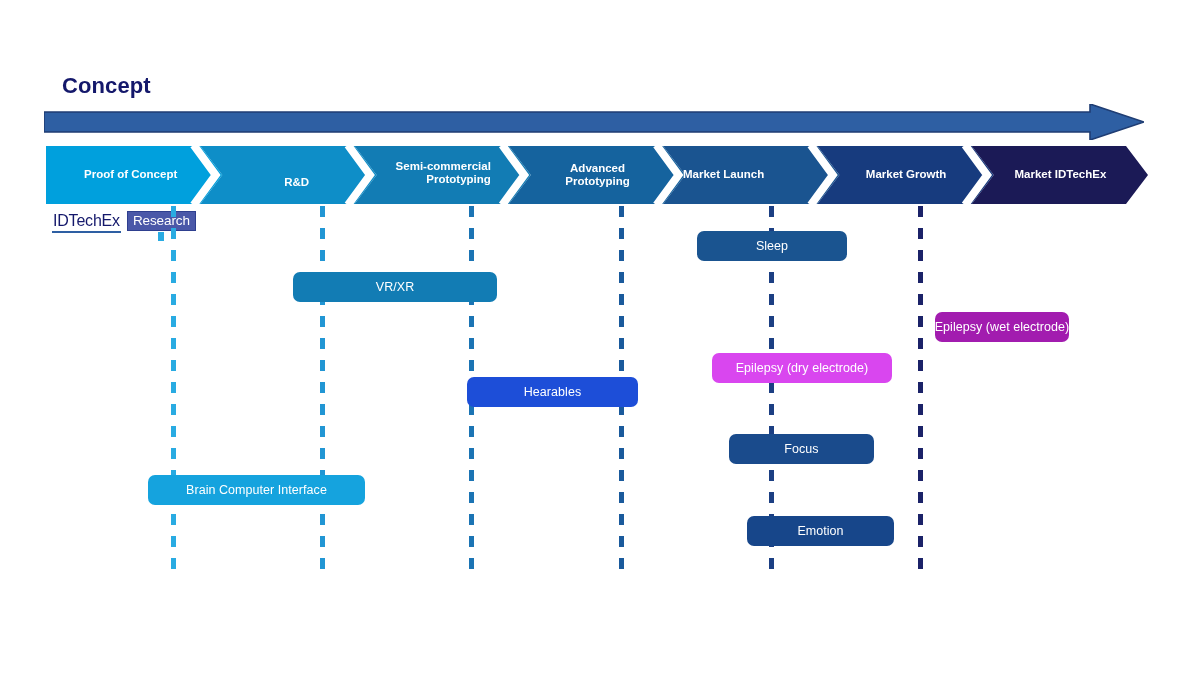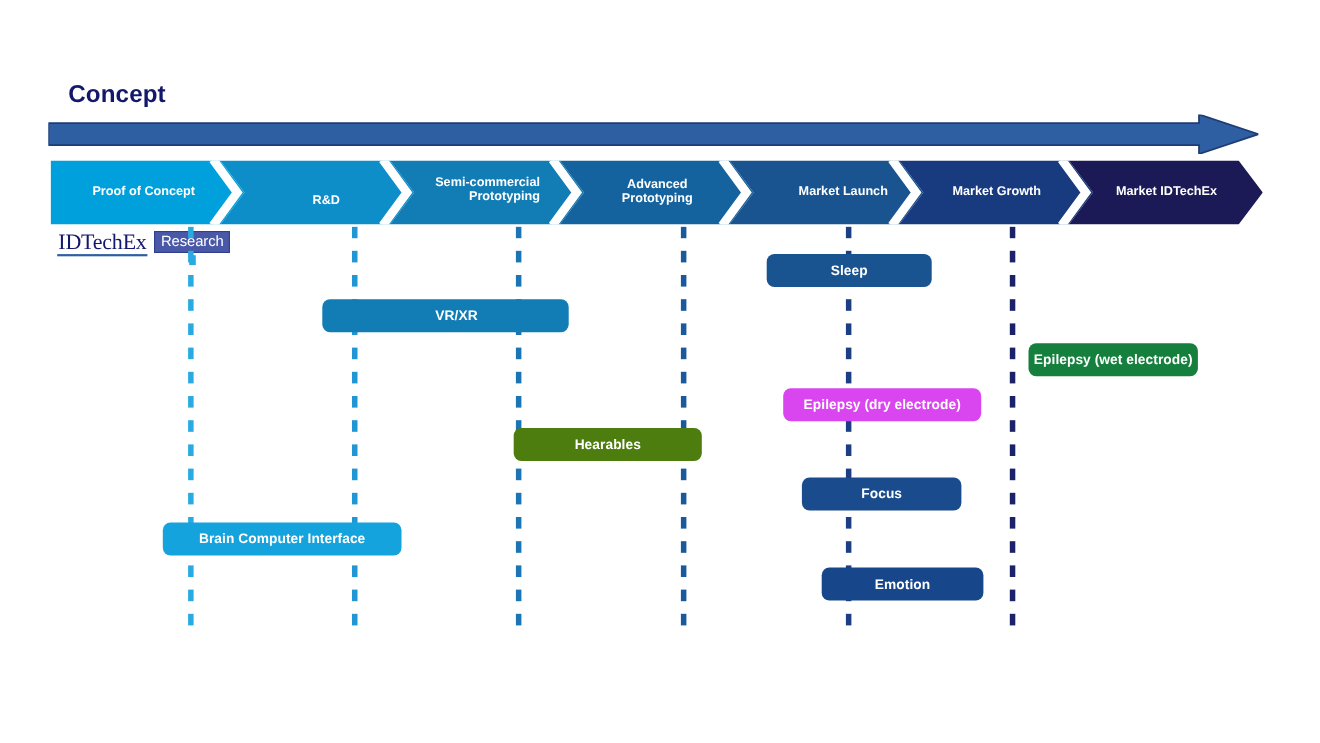--- a/index.html
+++ b/index.html
@@ -67,22 +67,22 @@
   
   #logo {
     position: absolute;
     left: 52px;
     top: 211px;
     height: 24px;
     display: flex;
     align-items: flex-start;
   }
   #logo-word {
-    font-family: Liberation Serif, serif;
-    font-size: 20px;
+    font-family: Liberation Sans, sans-serif;
+    font-size: 16px;
     font-weight: 400;
     color: #14186b;
     border-bottom: 2.5px solid #2e5fa3;
     padding: 0 1px 1px 1px;
     line-height: 19px;
     letter-spacing: -0.2px;
   }
   #logo-badge-wrap {
     position: relative;
     margin-left: 6px;
@@ -119,21 +119,21 @@
     background-size: 5px 22px;
     background-repeat: repeat-y;
   }
 
   
   .tech-bar {
     position: absolute;
     border-radius: 7px;
     color: #ffffff;
     font-size: 12.5px;
-    font-weight: 700;
+    font-weight: 400;
     display: flex;
     align-items: center;
     justify-content: center;
     height: 30px;
     letter-spacing: 0.05px;
     white-space: nowrap;
   }
 </style>
 </head>
 <body>
@@ -164,21 +164,21 @@
           <polyline points="919.047619047619,-1 941.047619047619,29 919.047619047619,59" fill="none" stroke="#ffffff" stroke-width="8"></polyline>
         </g>
     </svg>
     <div id="chevron-labels">
         <div class="chevron-label" style="left: 4px; width: 161.286px; top: 0px; height: 58px; display: flex; align-items: center; justify-content: center;">Proof of Concept</div>
         <div class="chevron-label" style="left: 174px; width: 153.186px; top: 0px; height: 74px; display: flex; align-items: center; justify-content: center;">R&amp;D</div>
         <div class="chevron-label" style="left: 320.671px; width: 153.186px; top: 0px; height: 54px; display: flex; align-items: center; justify-content: center; text-align: right;">Semi-commercial
 Prototyping</div>
         <div class="chevron-label" style="left: 474.957px; width: 153.186px; top: 0px; height: 58px; display: flex; align-items: center; justify-content: center;">Advanced
 Prototyping</div>
-        <div class="chevron-label" style="left: 644px; width: 153.186px; top: 0px; height: 58px; display: flex; align-items: center; justify-content: center;">Market Launch</div>
+        <div class="chevron-label" style="left: 601px; width: 153.186px; top: 0px; height: 58px; display: flex; align-items: center; justify-content: center;">Market Launch</div>
         <div class="chevron-label" style="left: 783.529px; width: 153.186px; top: 0px; height: 58px; display: flex; align-items: center; justify-content: center;">Market Growth</div>
         <div class="chevron-label" style="left: 937.814px; width: 153.186px; top: 0px; height: 58px; display: flex; align-items: center; justify-content: center;">Market IDTechEx</div>
       </div>
   </div>
 
   <div id="logo">
     <span id="logo-word" style="border-bottom-color: rgb(46, 95, 163); color: rgb(20, 24, 107);">IDTechEx</span>
     <span id="logo-badge-wrap">
       <span id="logo-badge" style="background: rgb(74, 88, 168);">Research</span>
       <span id="logo-badge-tick" style="background: rgb(41, 171, 226);"></span>
@@ -189,22 +189,22 @@
       <div class="guide" style="left: 171px; color: rgb(41, 171, 226);"></div>
       <div class="guide" style="left: 320px; color: rgb(33, 150, 212);"></div>
       <div class="guide" style="left: 469px; color: rgb(27, 116, 180);"></div>
       <div class="guide" style="left: 619px; color: rgb(26, 90, 156);"></div>
       <div class="guide" style="left: 769px; color: rgb(28, 63, 131);"></div>
       <div class="guide" style="left: 918px; color: rgb(27, 34, 104);"></div>
     </div>
 
   <div id="tech-layer">
       <div class="tech-bar" style="left: 697px; top: 231px; width: 150px; background: rgb(26, 84, 144);">Sleep</div>
-      <div class="tech-bar" style="left: 293px; top: 272px; width: 204px; background: rgb(18, 124, 180); padding-left: 20px;">VR/XR</div>
-      <div class="tech-bar" style="left: 935px; top: 312px; width: 154px; background: #15803d;">Epilepsy (wet electrode)</div>
+      <div class="tech-bar" style="left: 293px; top: 272px; width: 204px; background: rgb(18, 124, 180);">VR/XR</div>
+      <div class="tech-bar" style="left: 935px; top: 312px; width: 134px; background: #a21caf;">Epilepsy (wet electrode)</div>
       <div class="tech-bar" style="left: 712px; top: 353px; width: 180px; background: #d946ef;">Epilepsy (dry electrode)</div>
-      <div class="tech-bar" style="left: 467px; top: 389px; width: 171px; background: #4d7c0f;">Hearables</div>
+      <div class="tech-bar" style="left: 467px; top: 377px; width: 171px; background: #1d4ed8;">Hearables</div>
       <div class="tech-bar" style="left: 729px; top: 434px; width: 145px; background: rgb(26, 75, 140);">Focus</div>
       <div class="tech-bar" style="left: 148px; top: 475px; width: 217px; background: rgb(21, 163, 222);">Brain Computer Interface</div>
       <div class="tech-bar" style="left: 747px; top: 516px; width: 147px; background: rgb(23, 70, 138);">Emotion</div>
     </div>
 
 </div>
 
 </body></html>

